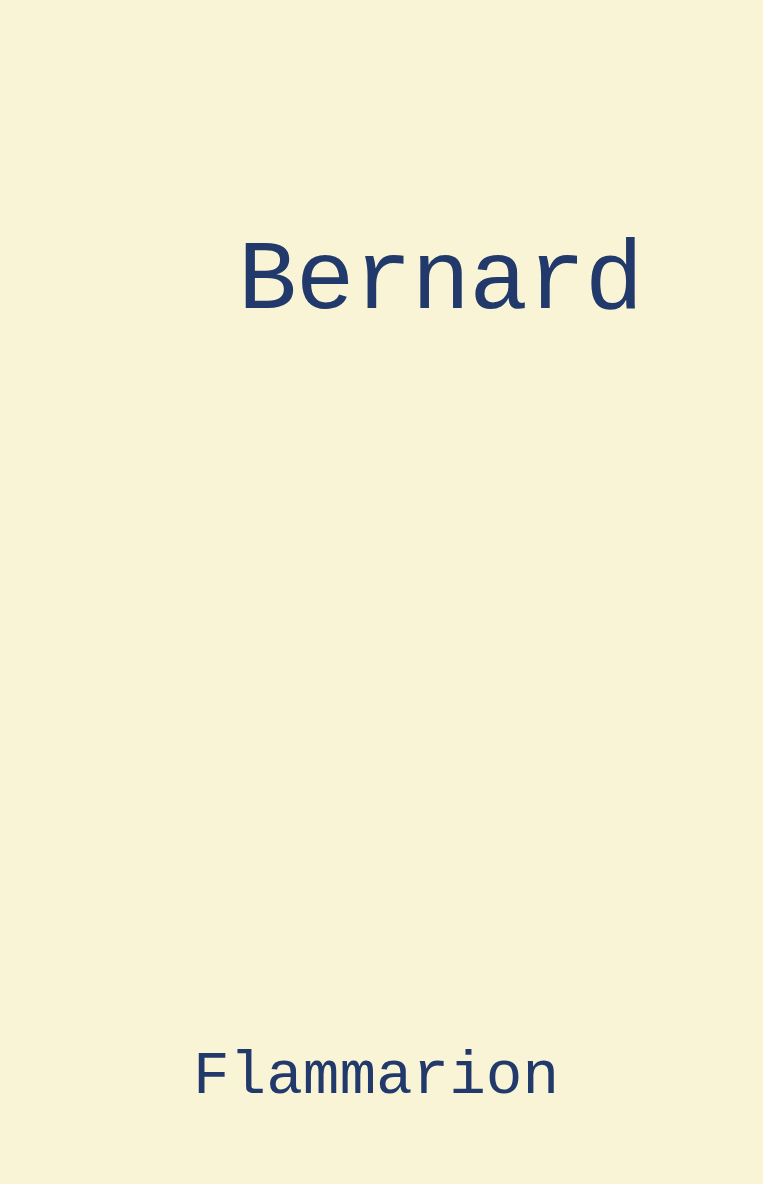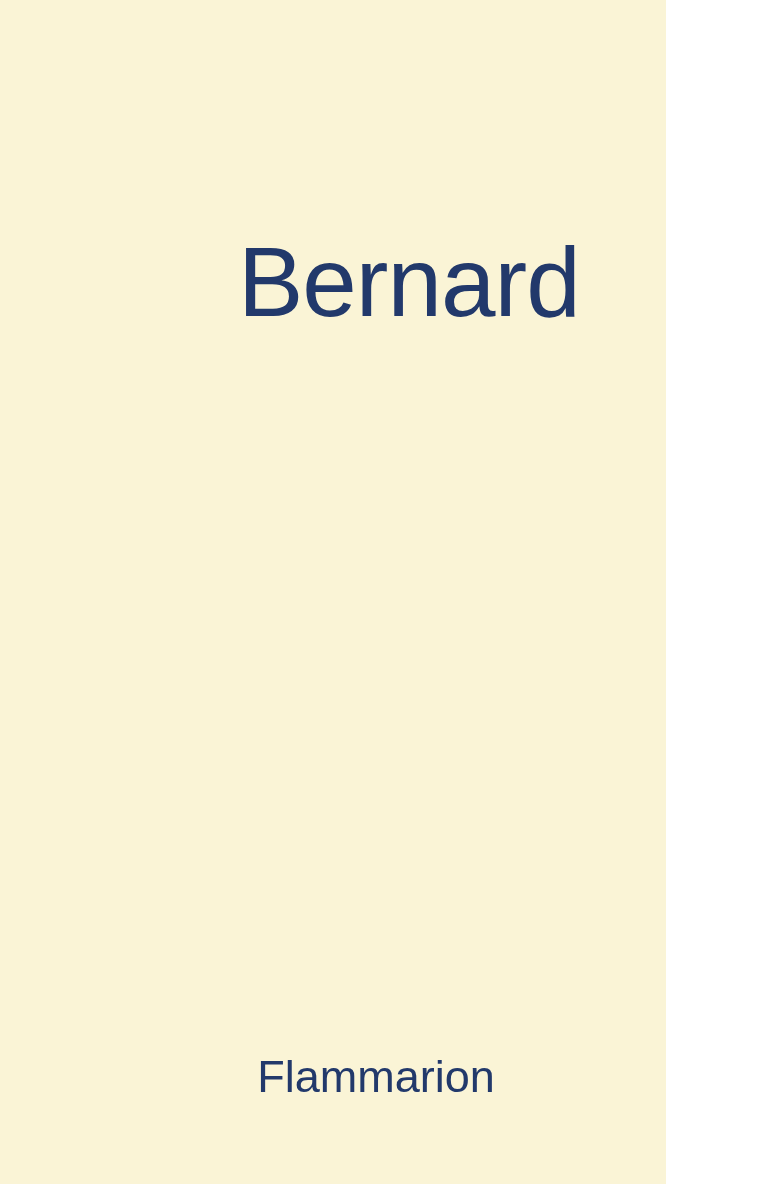--- a/index.html
+++ b/index.html
@@ -1,25 +1,25 @@
 <!DOCTYPE html>
 <html style="--background: #faf4d6; --author: #22396b; --title: #6b5a28; --collection: #bdb89d; --publisher: #22396b;"><head>
 <meta charset="utf-8">
 <style>
   html, body {
     margin: 0;
     padding: 0;
   }
   .cover {
     position: relative;
-    width: 666px;
+    width: 763px;
     height: 1184px;
     background: var(--background, #faf4d6);
     overflow: hidden;
-    font-family: Liberation Sans, sans-serif;
+    font-family: Liberation Mono, monospace;
   }
   .author-title-block {
     position: absolute;
     left: 238px;
     top: 234px;
     font-size: 98px;
     line-height: 96px;
     letter-spacing: -1px;
     white-space: nowrap;
   }
@@ -39,21 +39,21 @@
     color: var(--collection, #bdb89d);
     white-space: nowrap;
     letter-spacing: -2px;
   }
   .publisher-logo {
     position: absolute;
     left: 0;
     top: 1054px;
     width: 752px;
     text-align: center;
-    font-size: 45px;
+    font-size: 61px;
     line-height: 45px;
     color: var(--publisher, #22396b);
     white-space: nowrap;
   }
 </style>
 </head>
 <body>
 
 <div class="cover">
 

